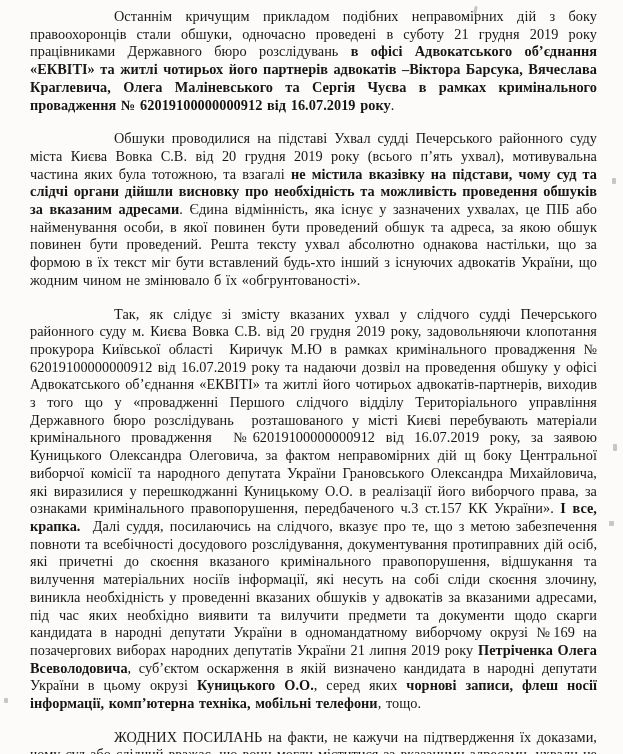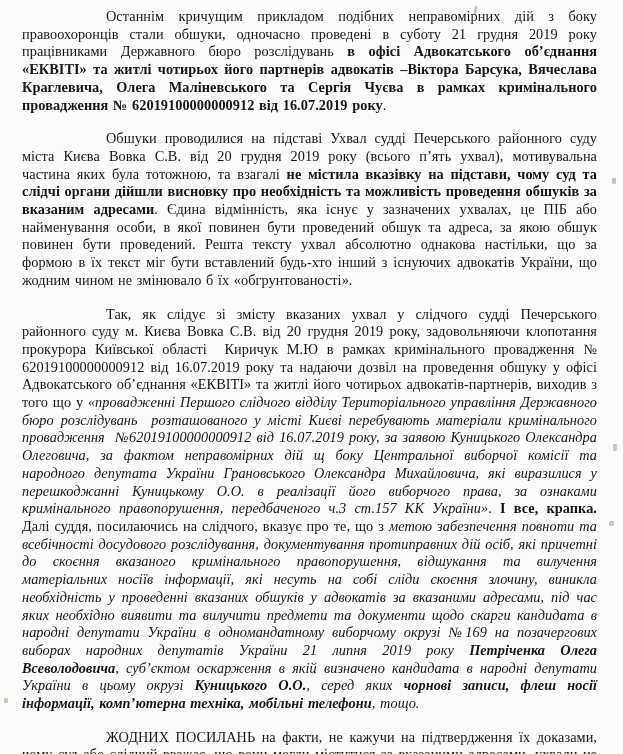--- a/index.html
+++ b/index.html
@@ -12,31 +12,31 @@
   }
   .page {
     position: relative;
     width: 623px;
     height: 754px;
     box-sizing: border-box;
     padding: 8px 26px 0 22px;
     color: #161616;
   }
   .para {
-    margin: 0 0 16px 0;
+    margin: 0 0 16px 8px;
     font-size: 14.3px;
     line-height: 17.7px;
     text-align: justify;
     text-indent: 84px;
     letter-spacing: 0.05px;
     word-spacing: 1px;
   }
   .run { white-space: pre-wrap; }
   .b { font-weight: bold; }
-  .i { font-style: italic; }
+  .i { }
   .u { text-underline-offset: 2px; text-decoration-thickness: 1.3px; }
   
   .speck {
     position: absolute;
     background: #9a9a96;
     opacity: 0.55;
     border-radius: 1px;
   }
   .speck-1 { left: 474px; top: 6px;  width: 3px; height: 8px; transform: rotate(12deg); }
   .speck-2 { left: 612px; top: 178px; width: 4px; height: 6px; }

